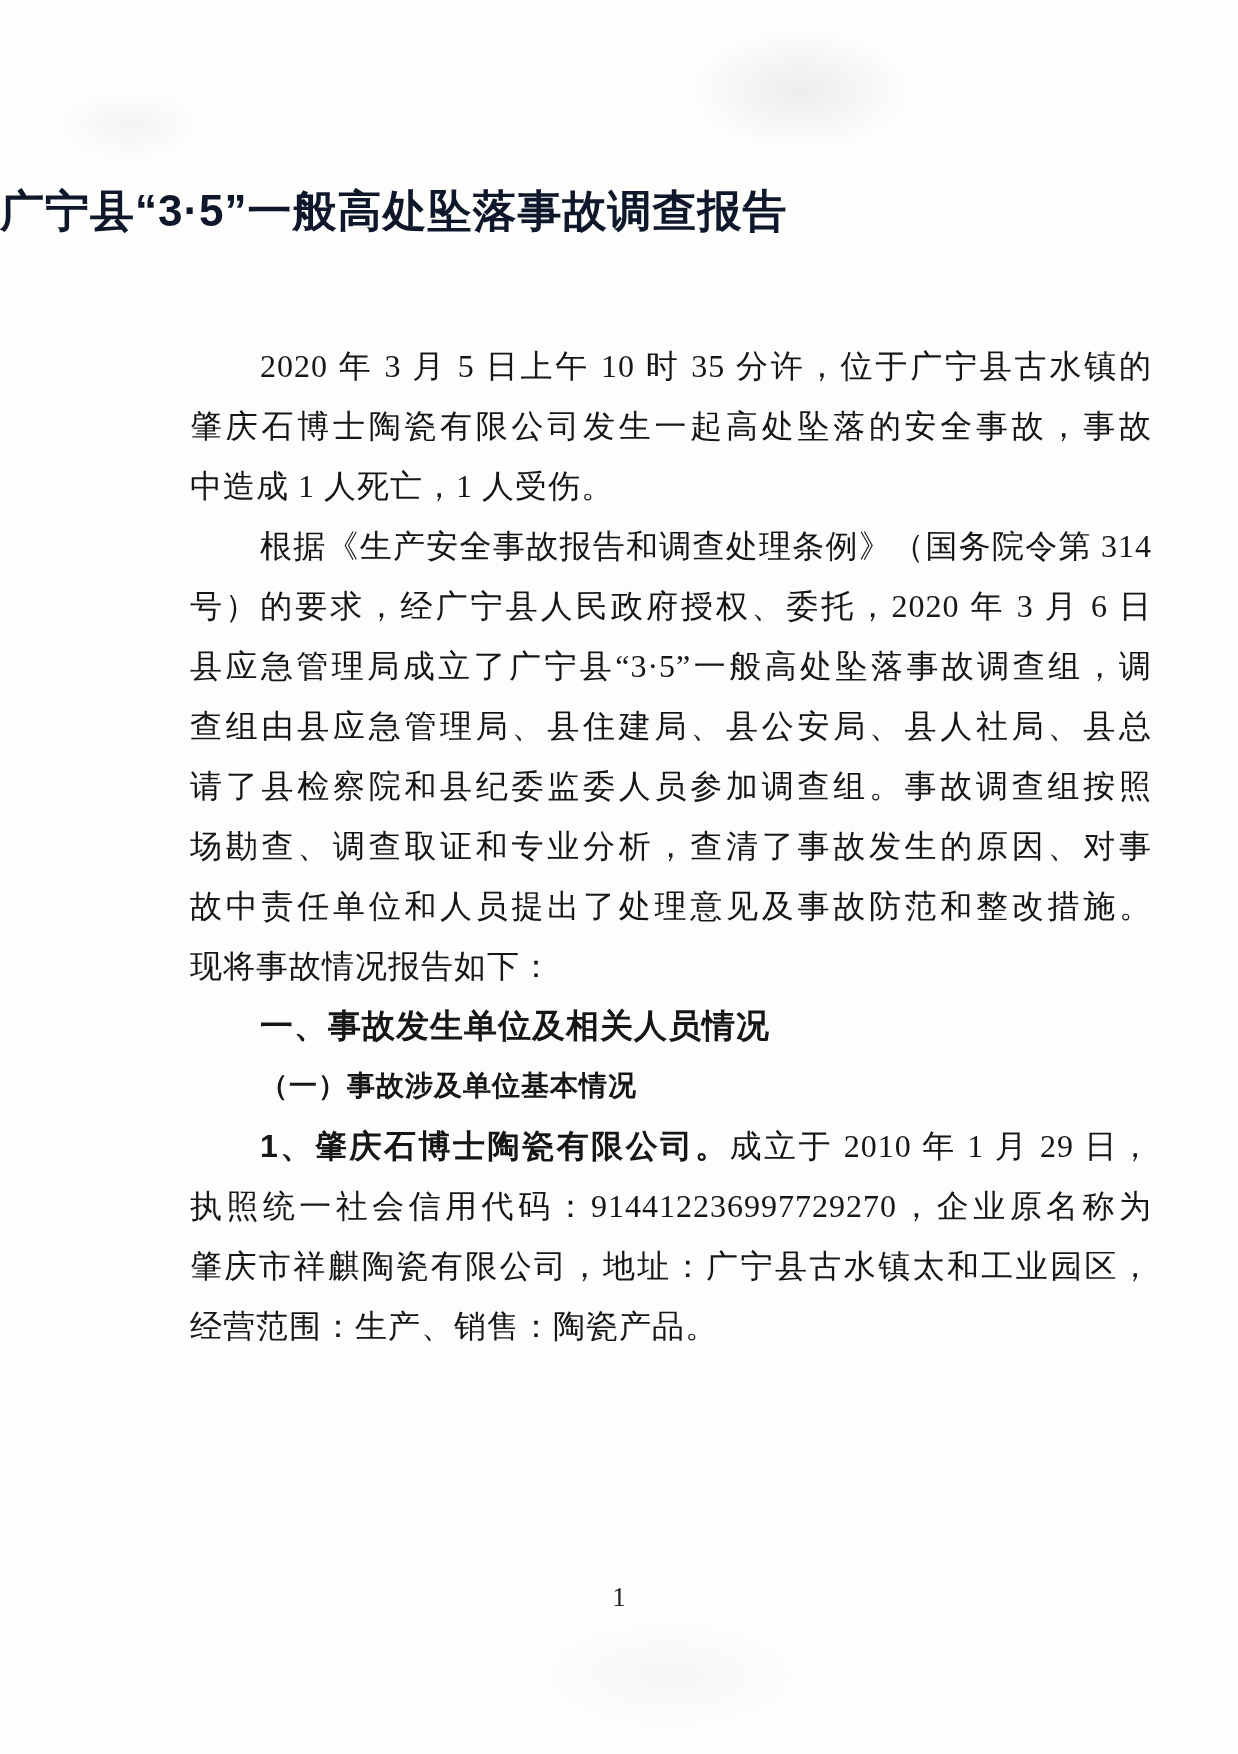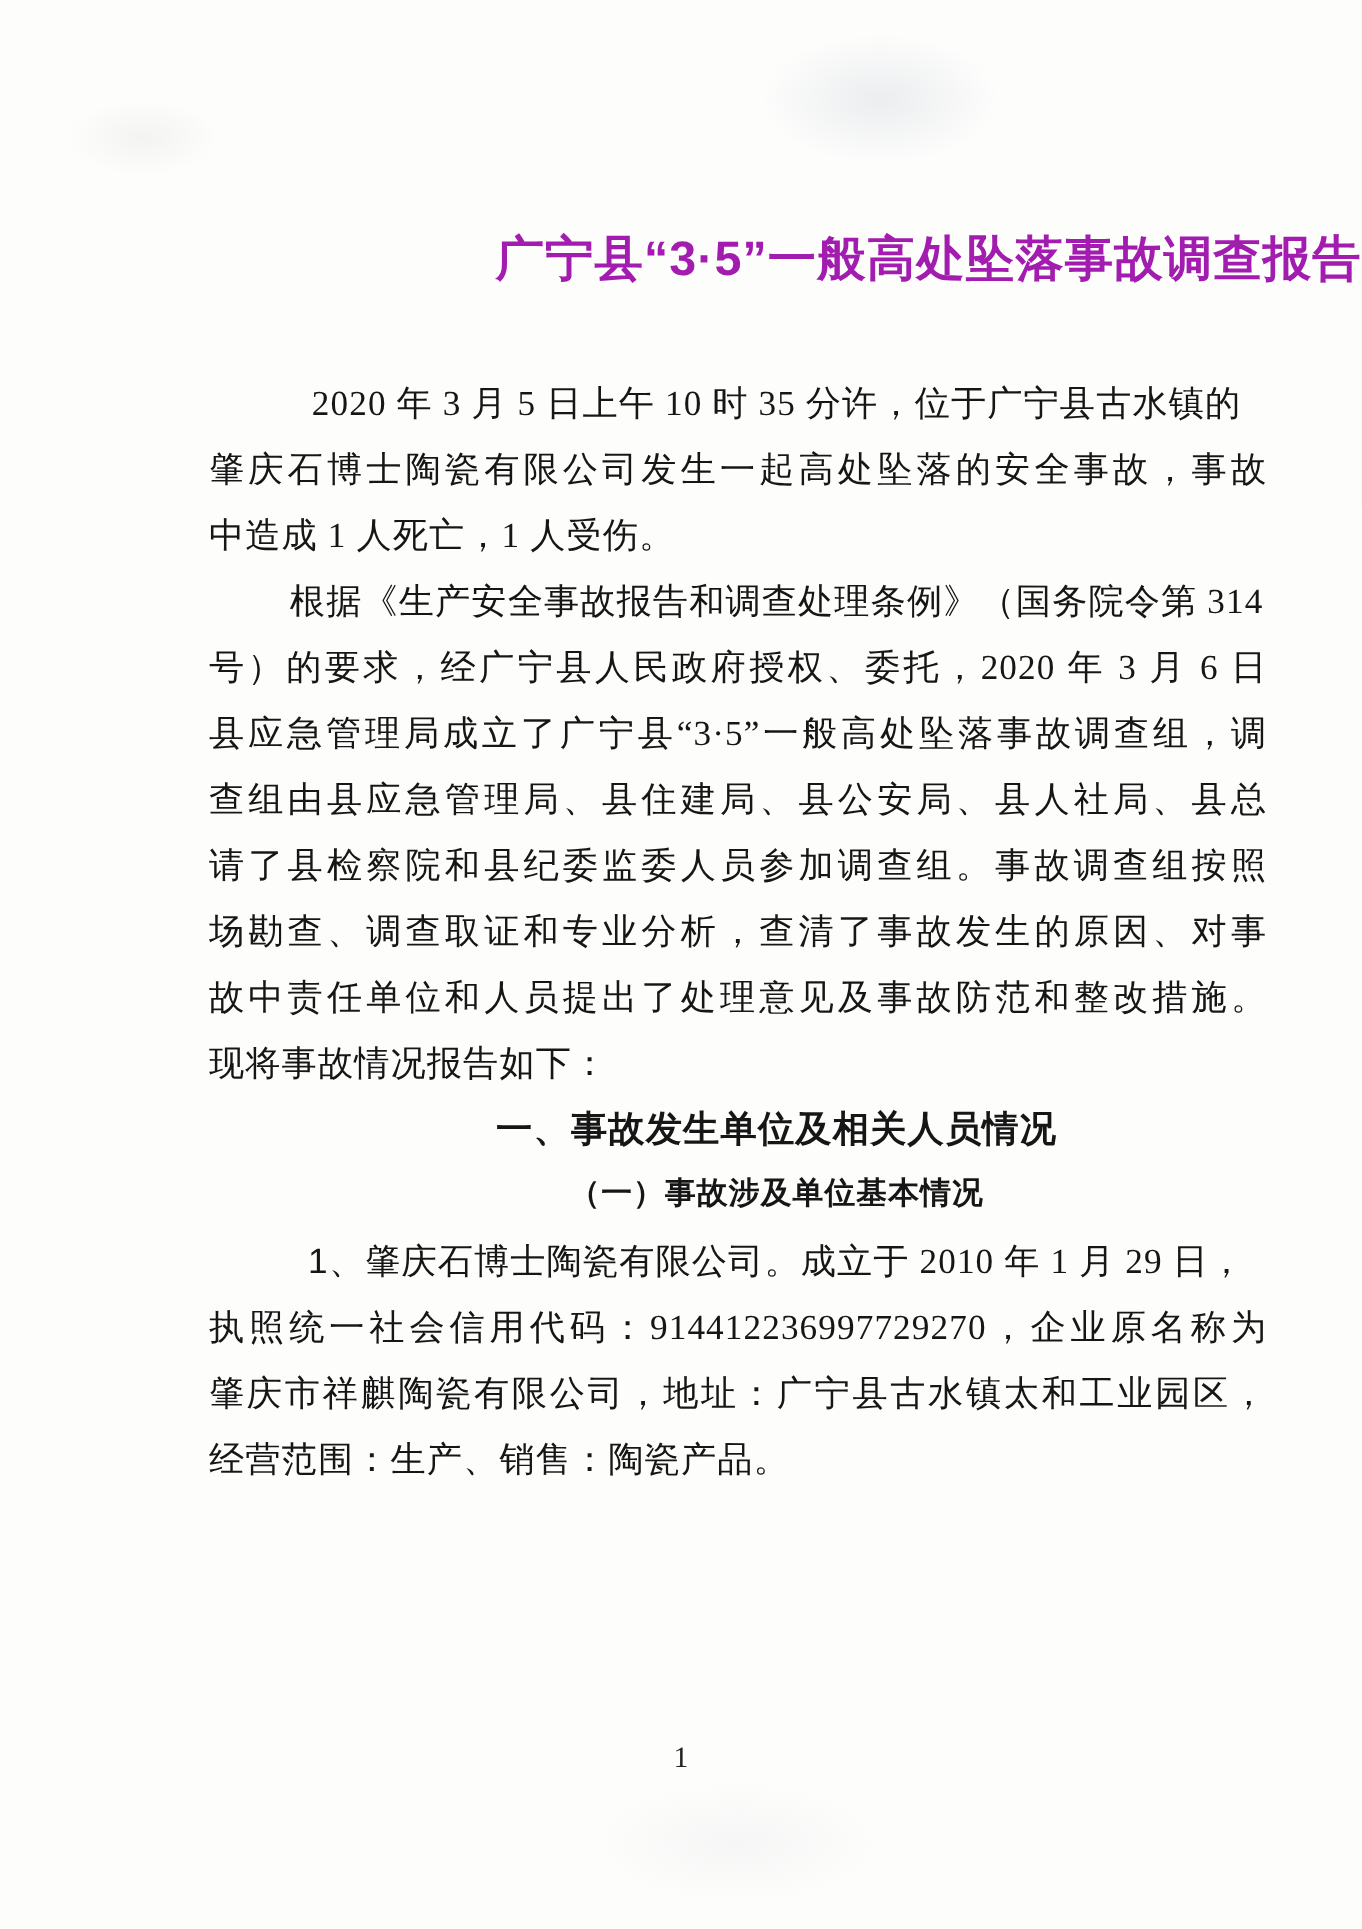--- a/index.html
+++ b/index.html
@@ -16,46 +16,45 @@
   .smudge { position:absolute; pointer-events:none; border-radius:50%; }
   .smudge.a { left:690px; top:30px; width:220px; height:120px;
     background:radial-gradient(ellipse at center, rgba(190,195,205,0.28), rgba(190,195,205,0) 70%); }
   .smudge.b { left:60px; top:90px; width:140px; height:70px;
     background:radial-gradient(ellipse at center, rgba(200,200,200,0.18), rgba(200,200,200,0) 70%); }
   .smudge.c { left:540px; top:1620px; width:260px; height:110px;
     background:radial-gradient(ellipse at center, rgba(205,205,210,0.15), rgba(205,205,210,0) 70%); }
 
   .title {
     position:absolute; top:182px; left:0; width:100%;
-    text-align:right;
+    text-align:left;
     font-family:"Liberation Sans","DejaVu Sans",sans-serif;
     font-weight:700; font-size:44px; letter-spacing:1px;
-    color:#a21caf;
-    margin-top:24px;
+    color:#0f172a;
   }
   .content {
     position:absolute; left:142px; top:336px; width:962px;margin-left:48px;
   }
   .line {
     height:60px; line-height:60px;
     font-size:32px; letter-spacing:1px;
     overflow:hidden;
     white-space:normal;
   }
   
   .j { text-align:justify; }
   .j::after { content:""; display:inline-block; width:100%; height:0; }
-  .indent { text-indent:70px;text-align:center; }
+  .indent { text-indent:70px; }
   .h1 {
     font-family:"Liberation Sans","DejaVu Sans",sans-serif;
     font-weight:700; font-size:33px;
   }
   .h2 { font-weight:700; font-size:28px; }
   .co-bold {
-    font-weight:400;
+    font-weight:700;
     font-family:"Liberation Sans","DejaVu Sans",sans-serif;
     font-size:32px;
   }
   .pagenum {
     position:absolute; top:1582px; left:0; width:100%;
     text-align:center; font-size:27px; color:#222;
   }
 </style>
 </head>
 <body>

